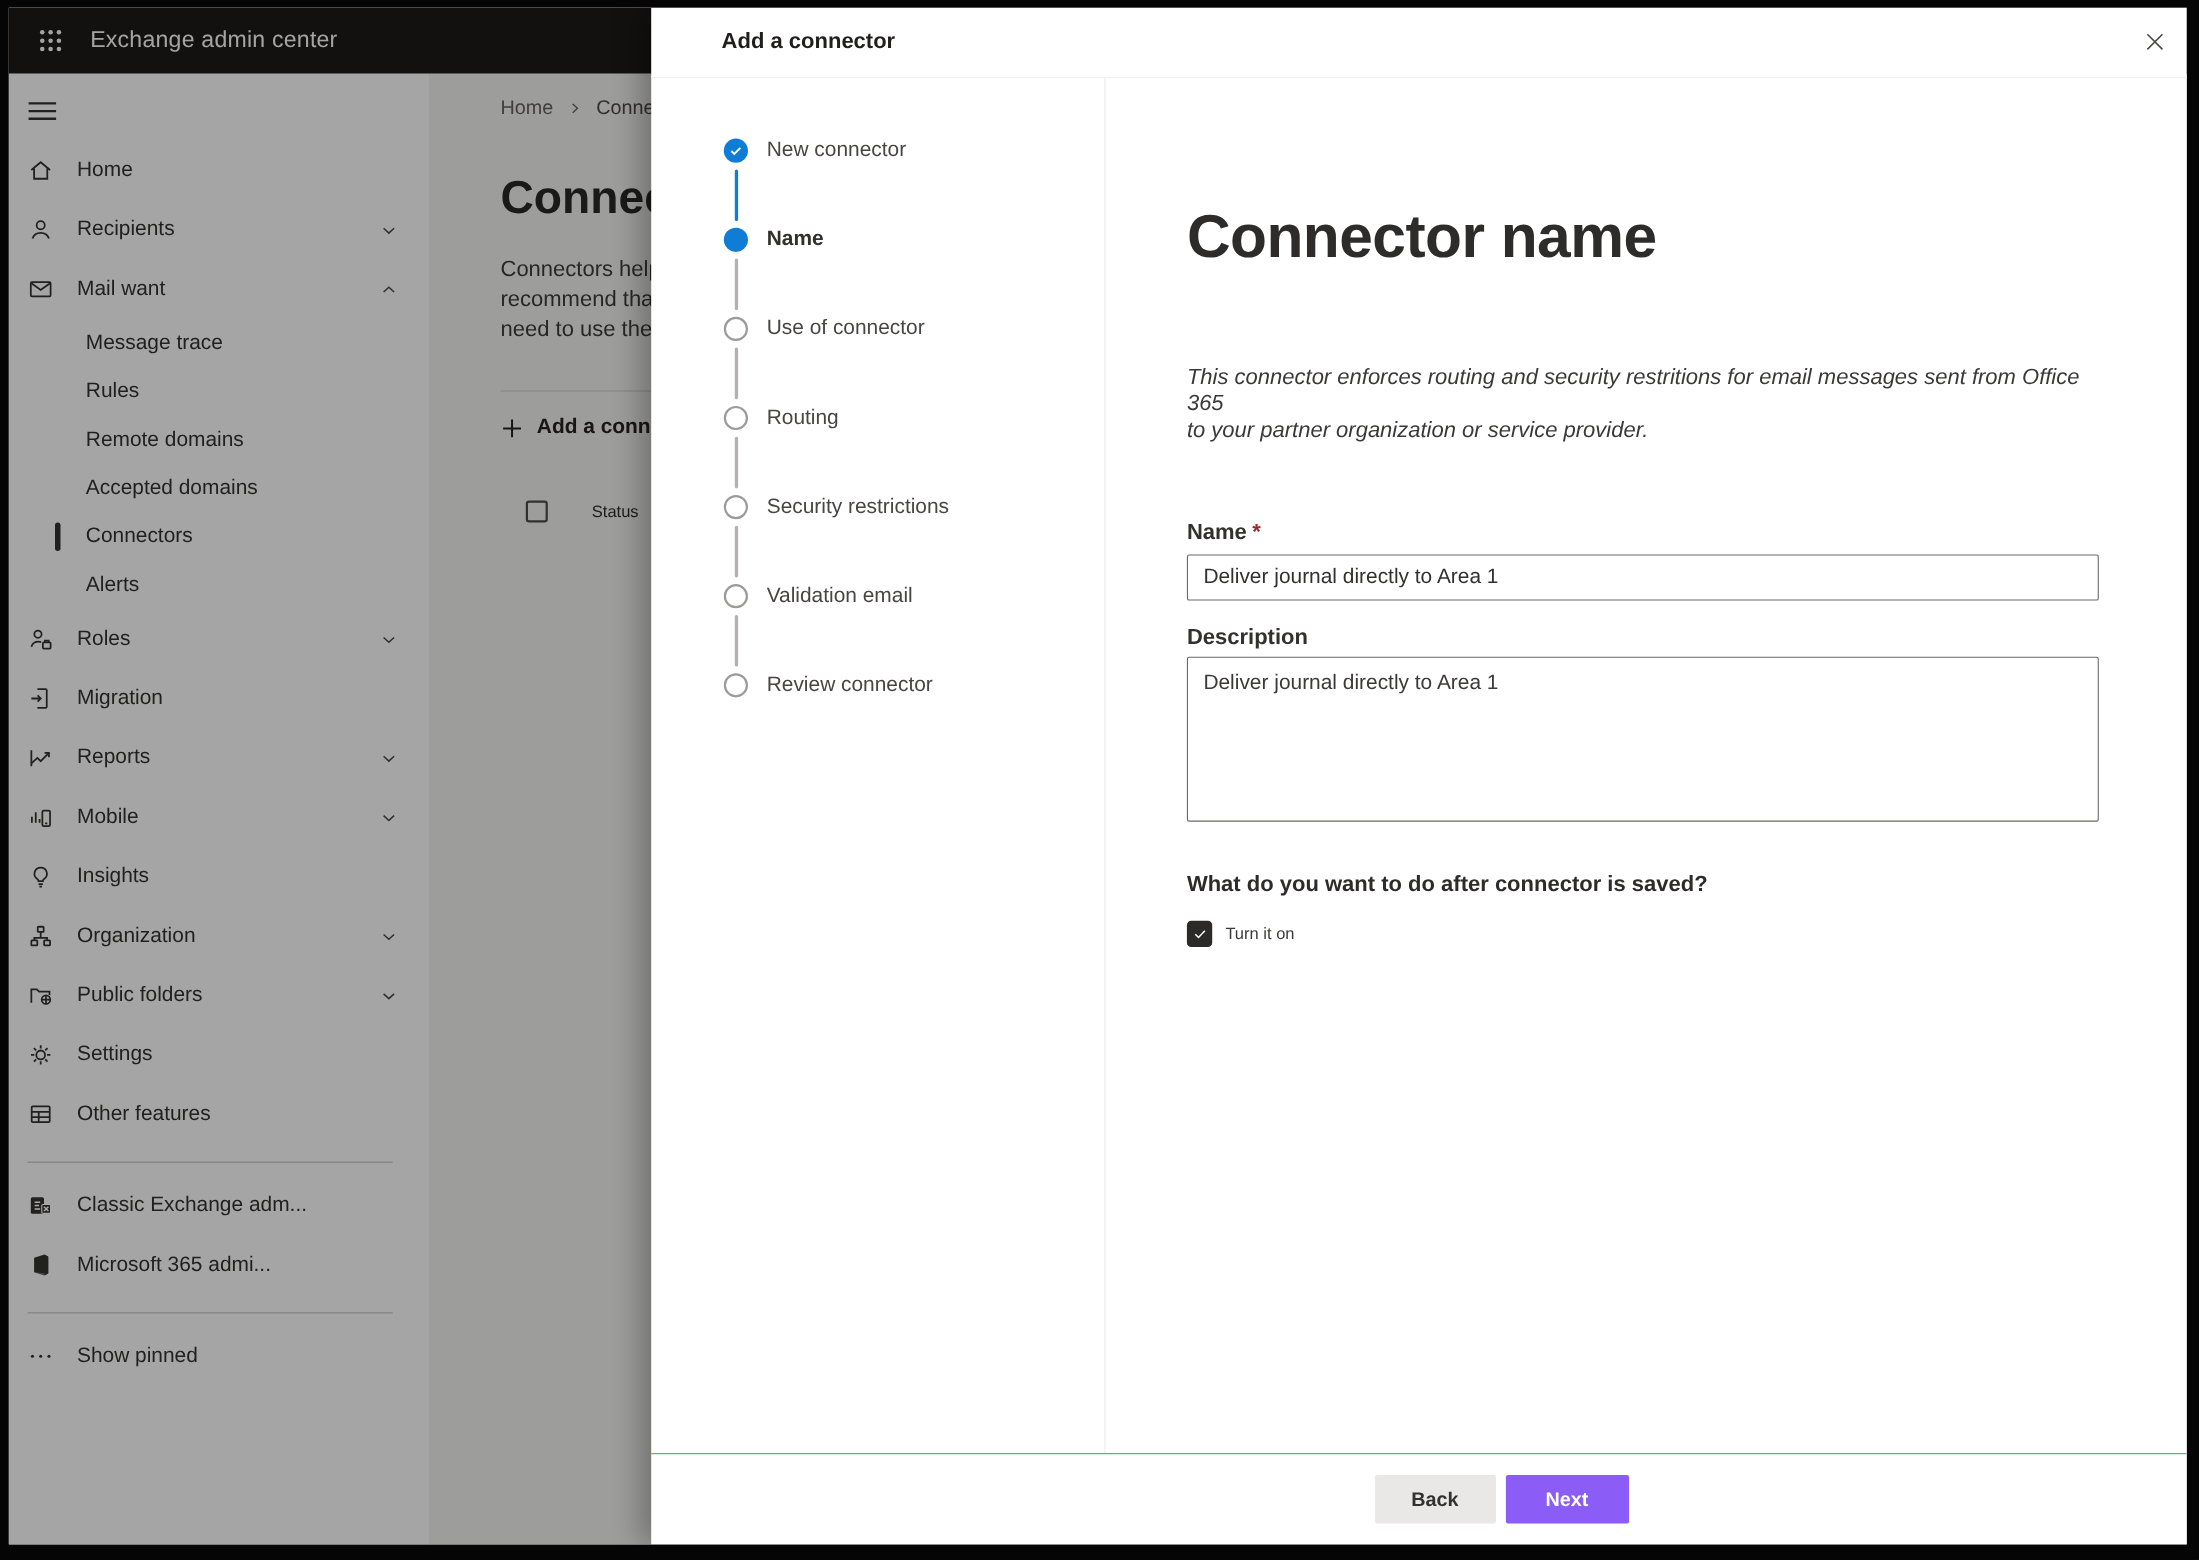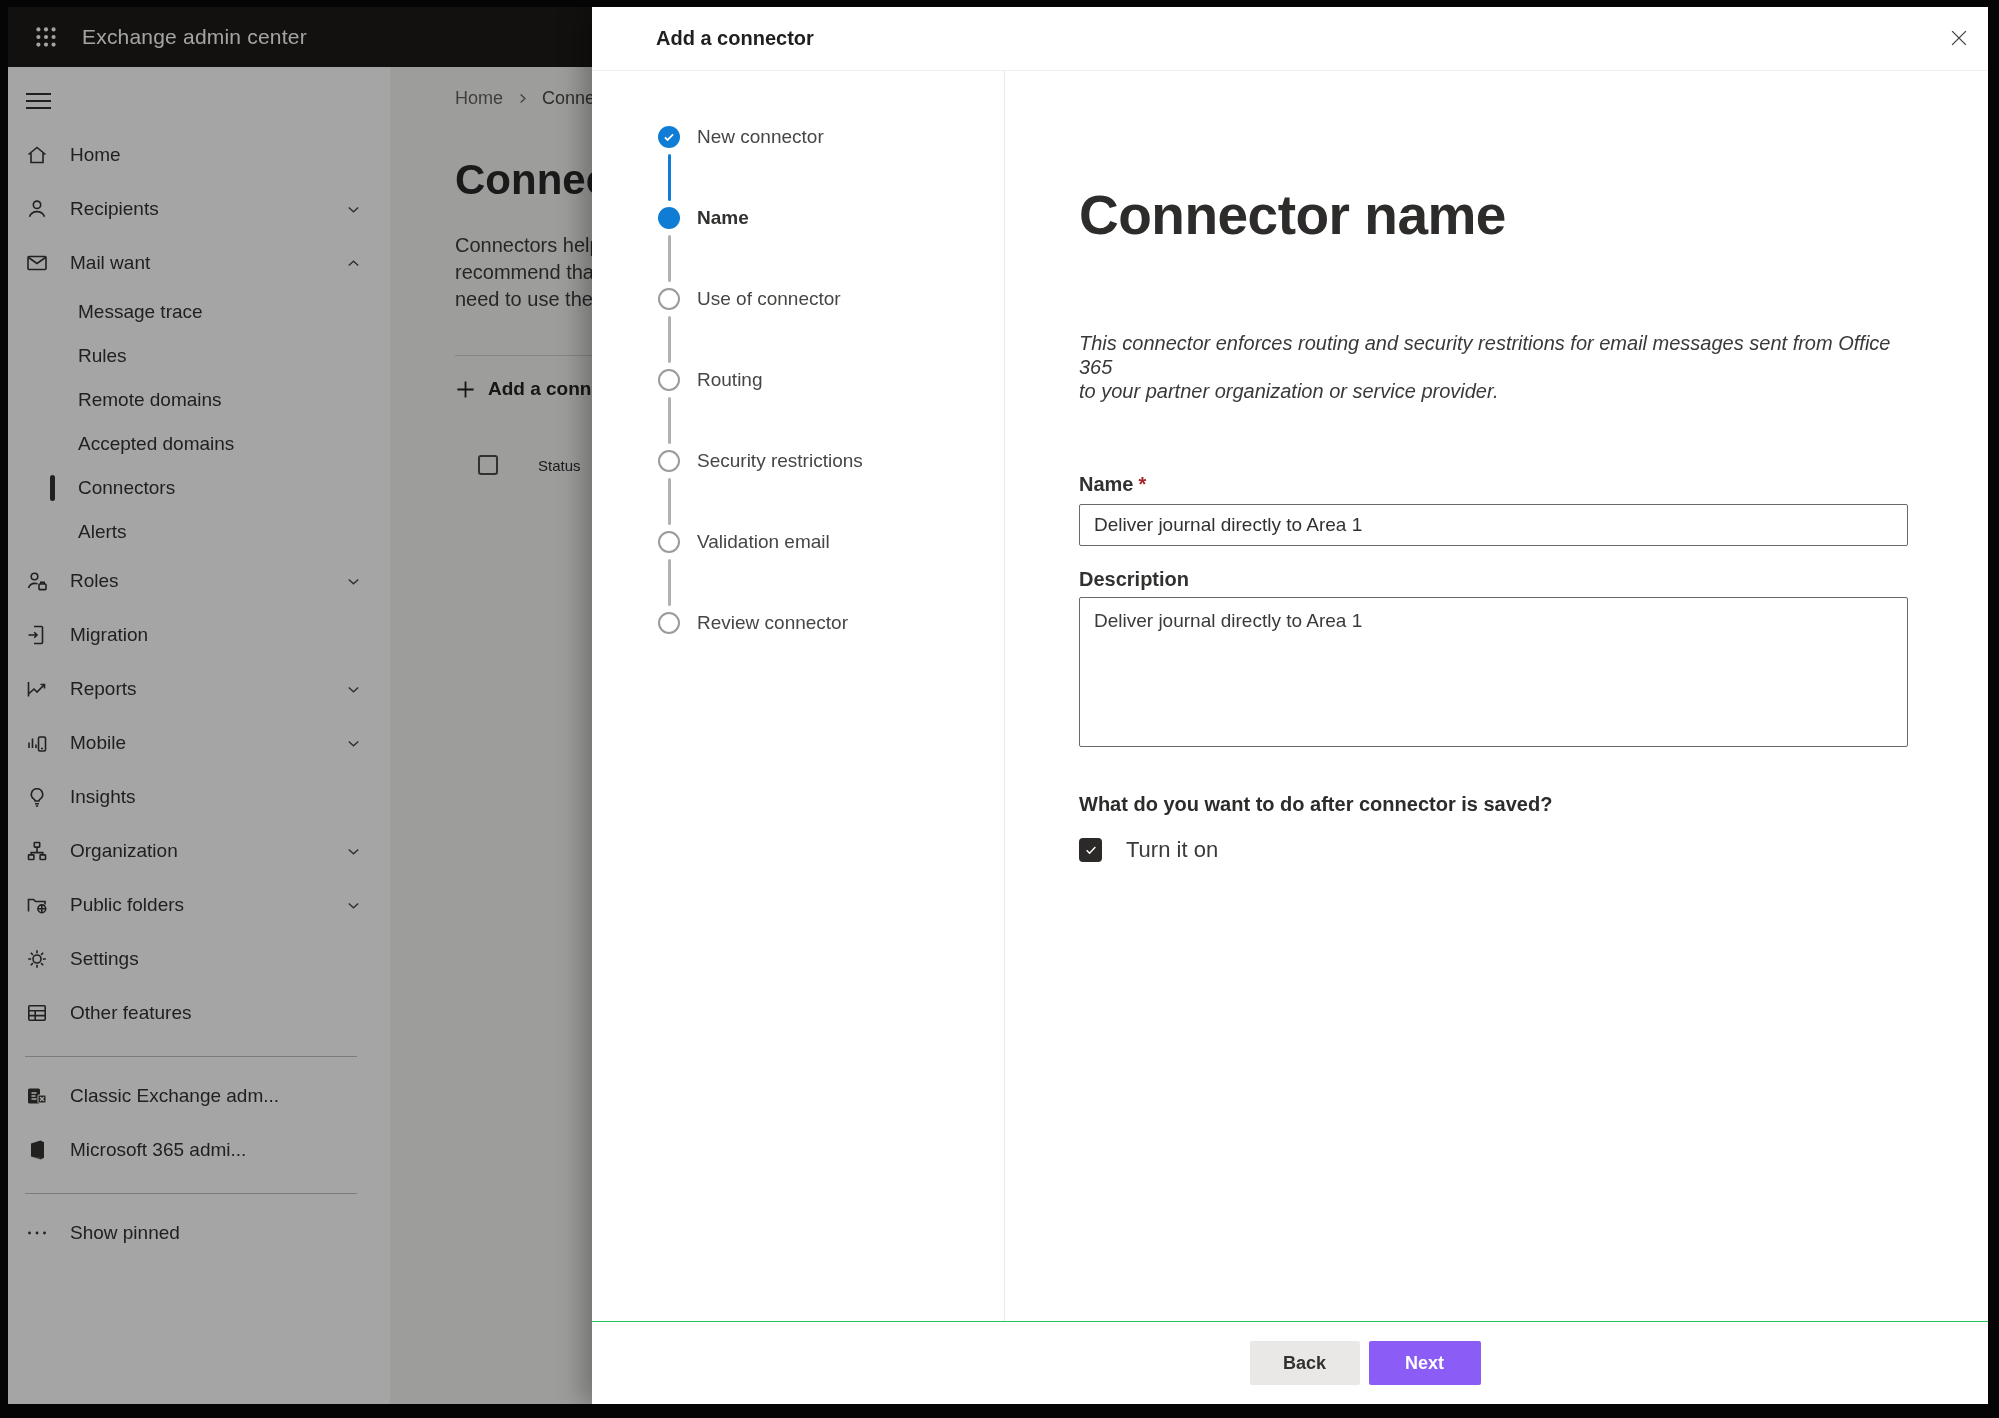--- a/index.html
+++ b/index.html
@@ -66,21 +66,21 @@
   .form-heading { font-size:55px; line-height:60px; font-weight:bold; color:#2d2c2b; letter-spacing:-.5px; }
   .form-desc { margin-top:86px; font-size:20px; line-height:24px; color:#3a3938;font-style:italic; }
   .field-label { margin-top:70px; font-size:20px; font-weight:bold; color:#323130; }
   .field-label .req { color:#a4262c; margin-left:5px; font-weight:bold; }
   .field-label.desc { margin-top:22px; }
   .text-input { display:block; width:100%; height:42px; margin-top:8px; border:1px solid #6b6966; border-radius:2px; padding:0 14px; font-size:19px; color:#323130; font-family:"Liberation Sans", sans-serif; background:#fff; outline:none; }
   .text-area { display:block; width:100%; height:150px; margin-top:6px; border:1px solid #6b6966; border-radius:2px; padding:12px 14px; font-size:19px; color:#3b3a39; font-family:"Liberation Sans", sans-serif; background:#fff; resize:none; outline:none; }
   .question { margin-top:46px; font-size:20px; font-weight:bold; color:#2d2c2b; }
   .check-row { margin-top:21px; display:flex; align-items:center; cursor:pointer; }
   .checkbox { width:23px; height:24px; background:#2b2a28; border-radius:4px; display:flex; align-items:center; justify-content:center; flex:none; }
-  .check-label { margin-left:24px; font-size:22px; color:#3b3a39;text-align:right; }
+  .check-label { margin-left:12px; font-size:15px; color:#3b3a39;text-align:right; }
 
   .dlg-footer { height:83px; flex:none; border-top:1px solid #22c55e; display:flex; align-items:center; justify-content:center; gap:9px; padding-left:150px; }
   .btn { height:44px; border:none; border-radius:2px; font-size:18px; font-weight:bold; font-family:"Liberation Sans", sans-serif; cursor:pointer; }
   .btn-back { width:110px; background:#eae8e6; color:#323130; }
   .btn-next { width:112px; background:#8b5cf6; color:#fff; }
 
   svg { display:block; }
 </style>
 </head>
 <body>

